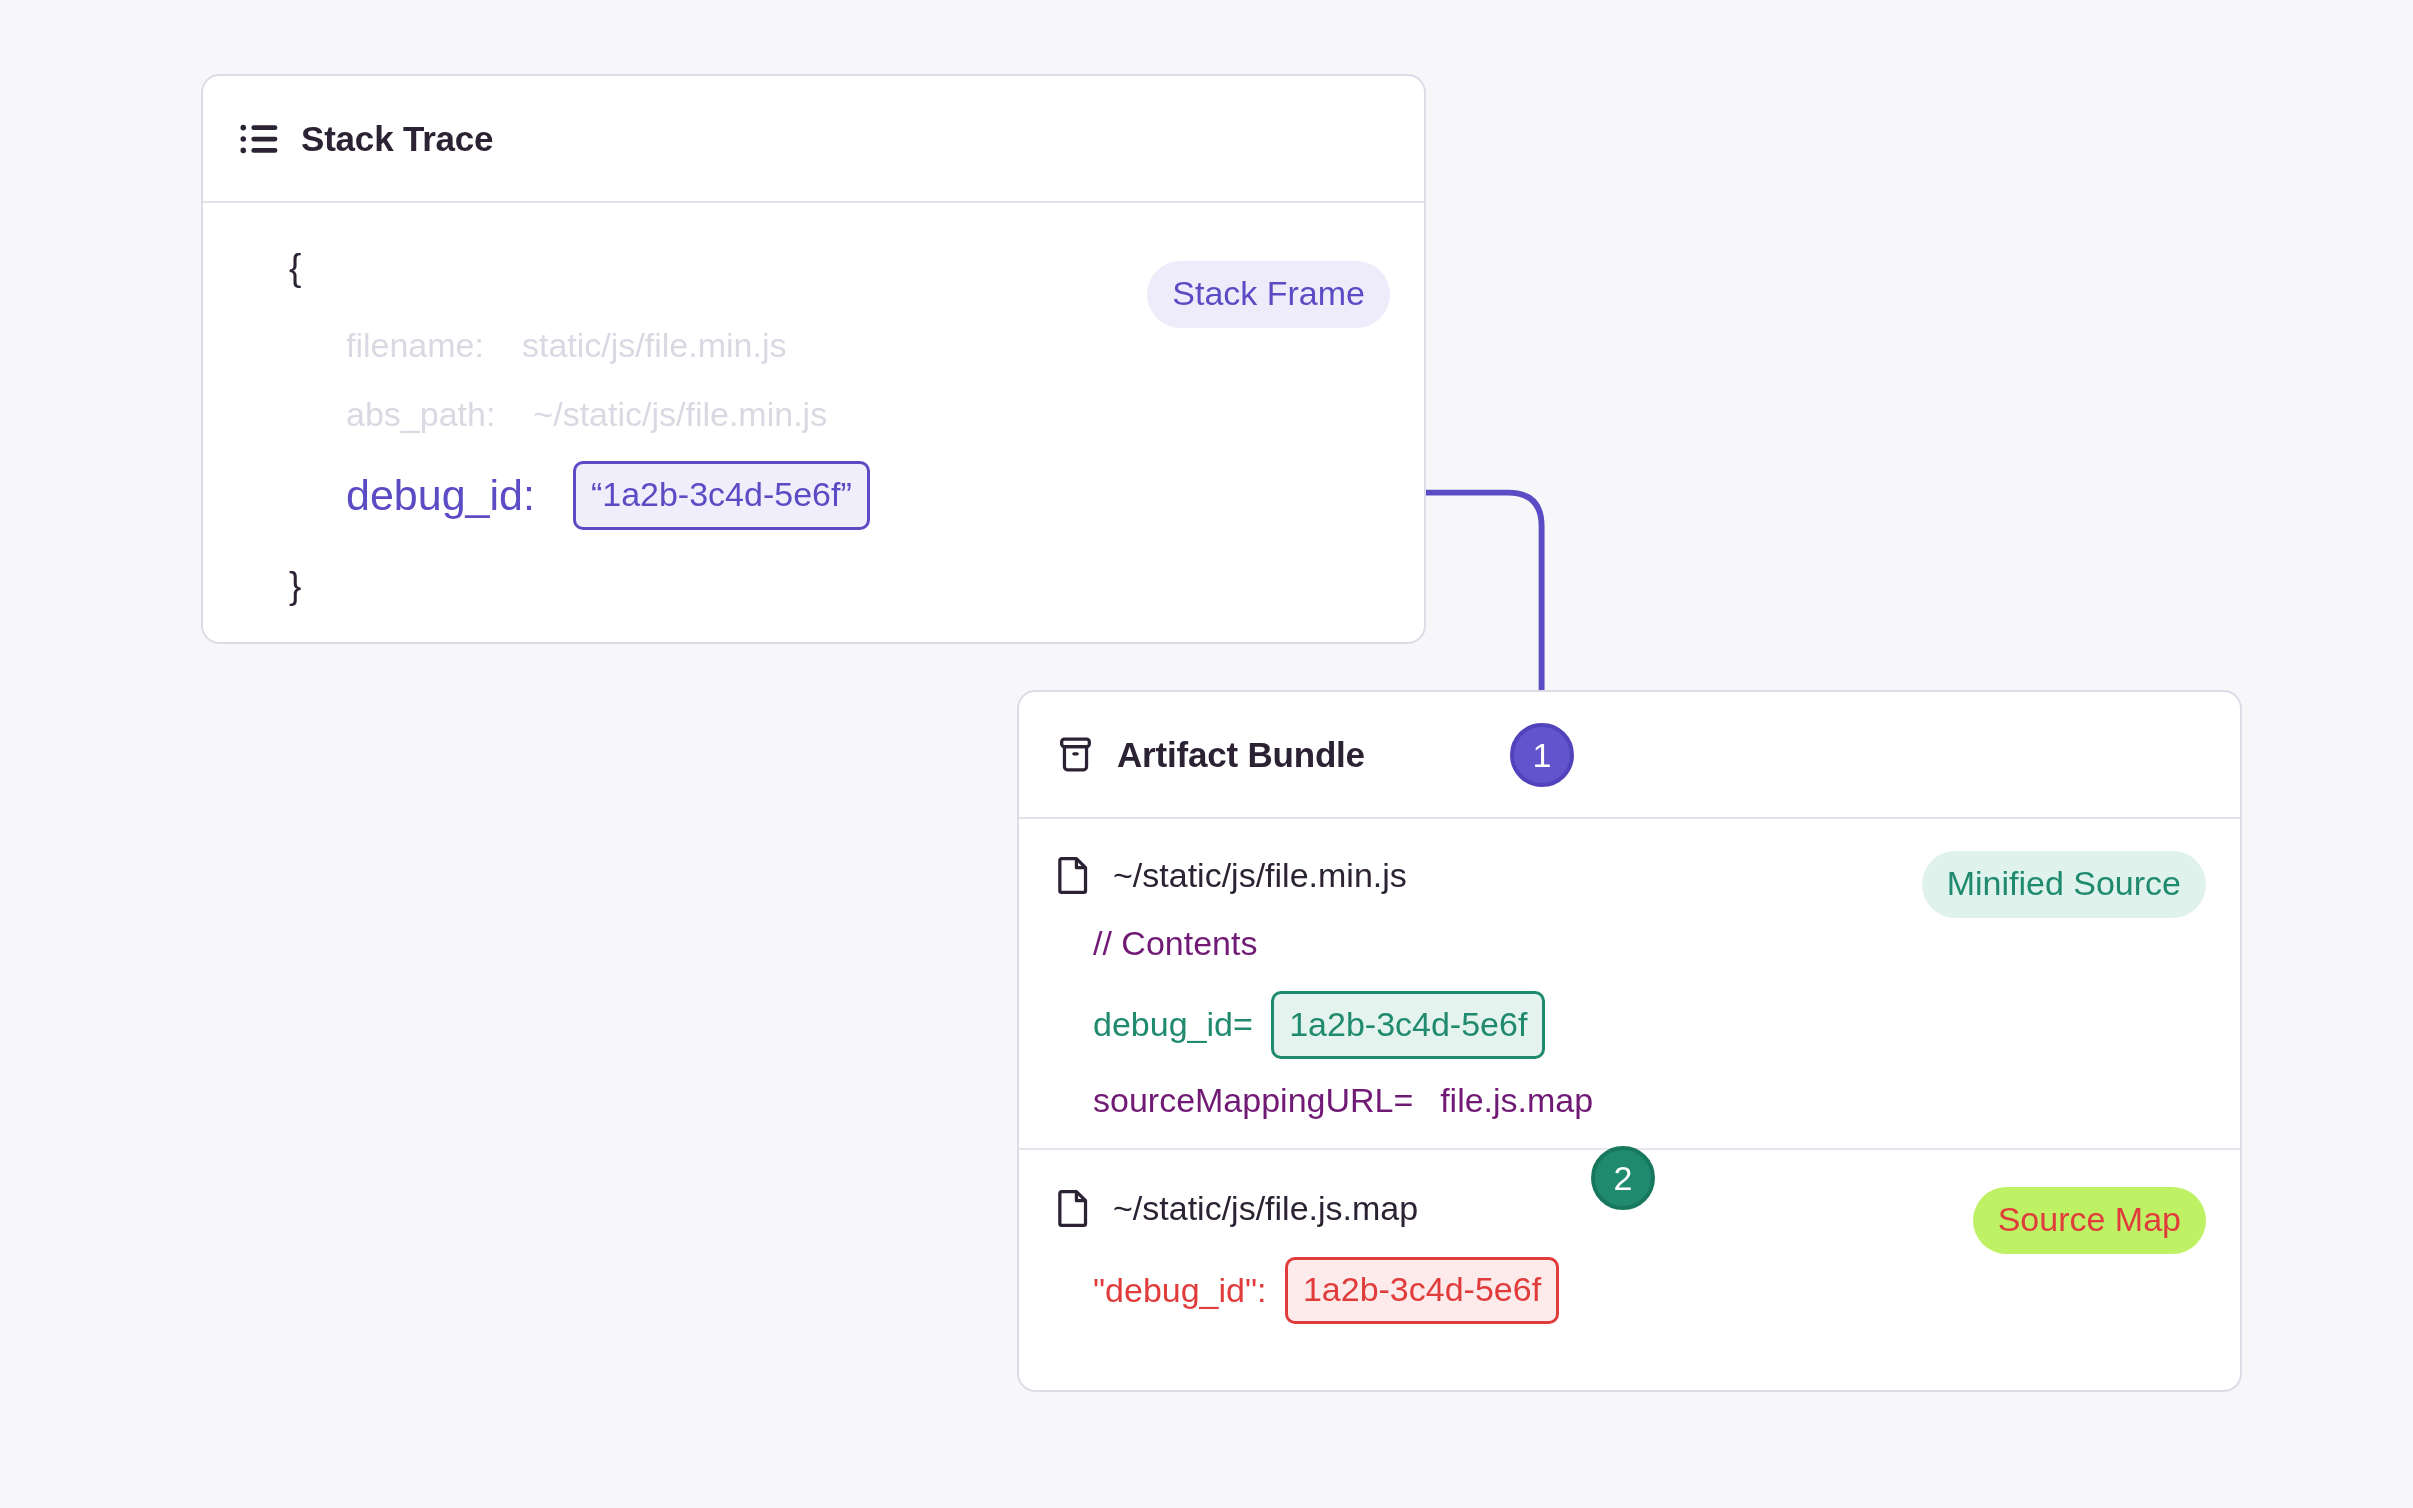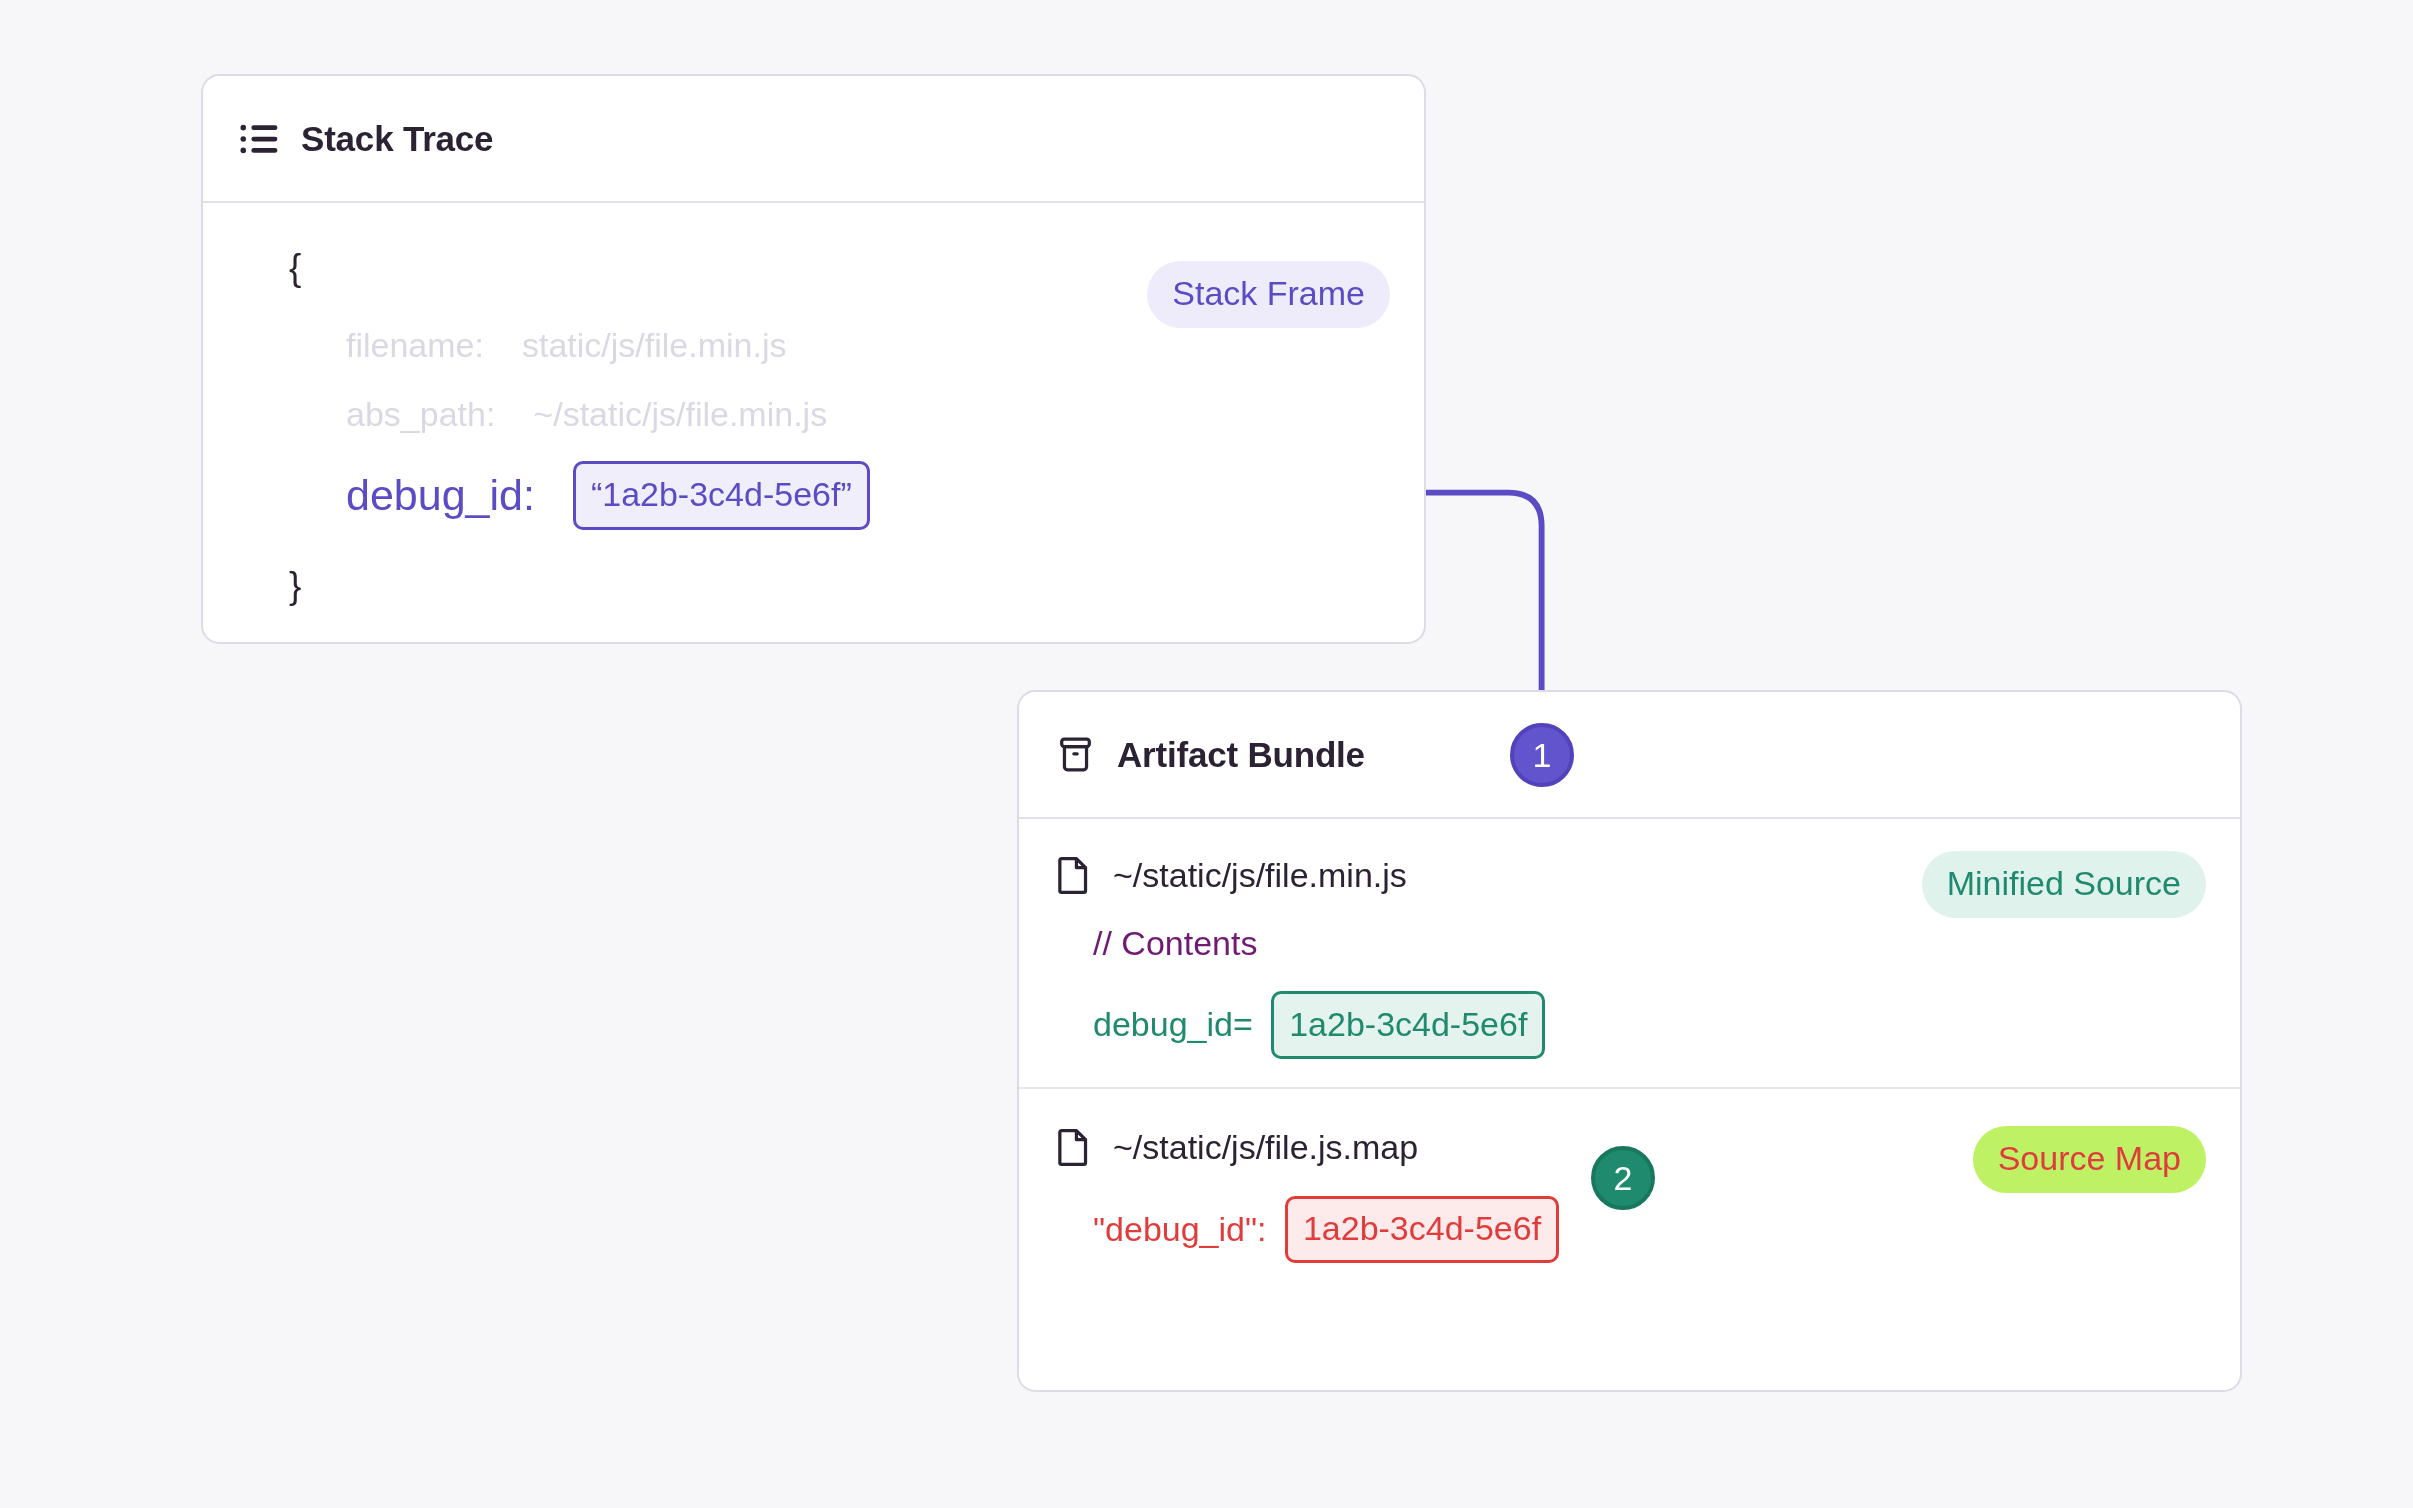--- a/index.html
+++ b/index.html
@@ -277,20 +277,24 @@
 
       <div class="content-line">
         <span class="ghost">// Contents</span>
       </div>
 
       <div class="content-line">
         <span class="green-key">debug_id=</span>
         <span class="chip chip-green">1a2b-3c4d-5e6f</span>
       </div>
 
+      <div class="content-line tight">
+        <span class="ghost">sourceMappingURL=</span>
+        <span class="ghost" style="margin-left:8.4px;">file.js.map</span>
+      </div>
 
     </div>
 
     <div class="bundle-section second">
 
       <span class="pill pill-red" style="position:absolute; right:34px; top:37px;">Source Map</span>
 
       <div class="file-row">
         <span class="icon">
           <svg width="35" height="39" viewBox="0 0 20 24" aria-hidden="true">

